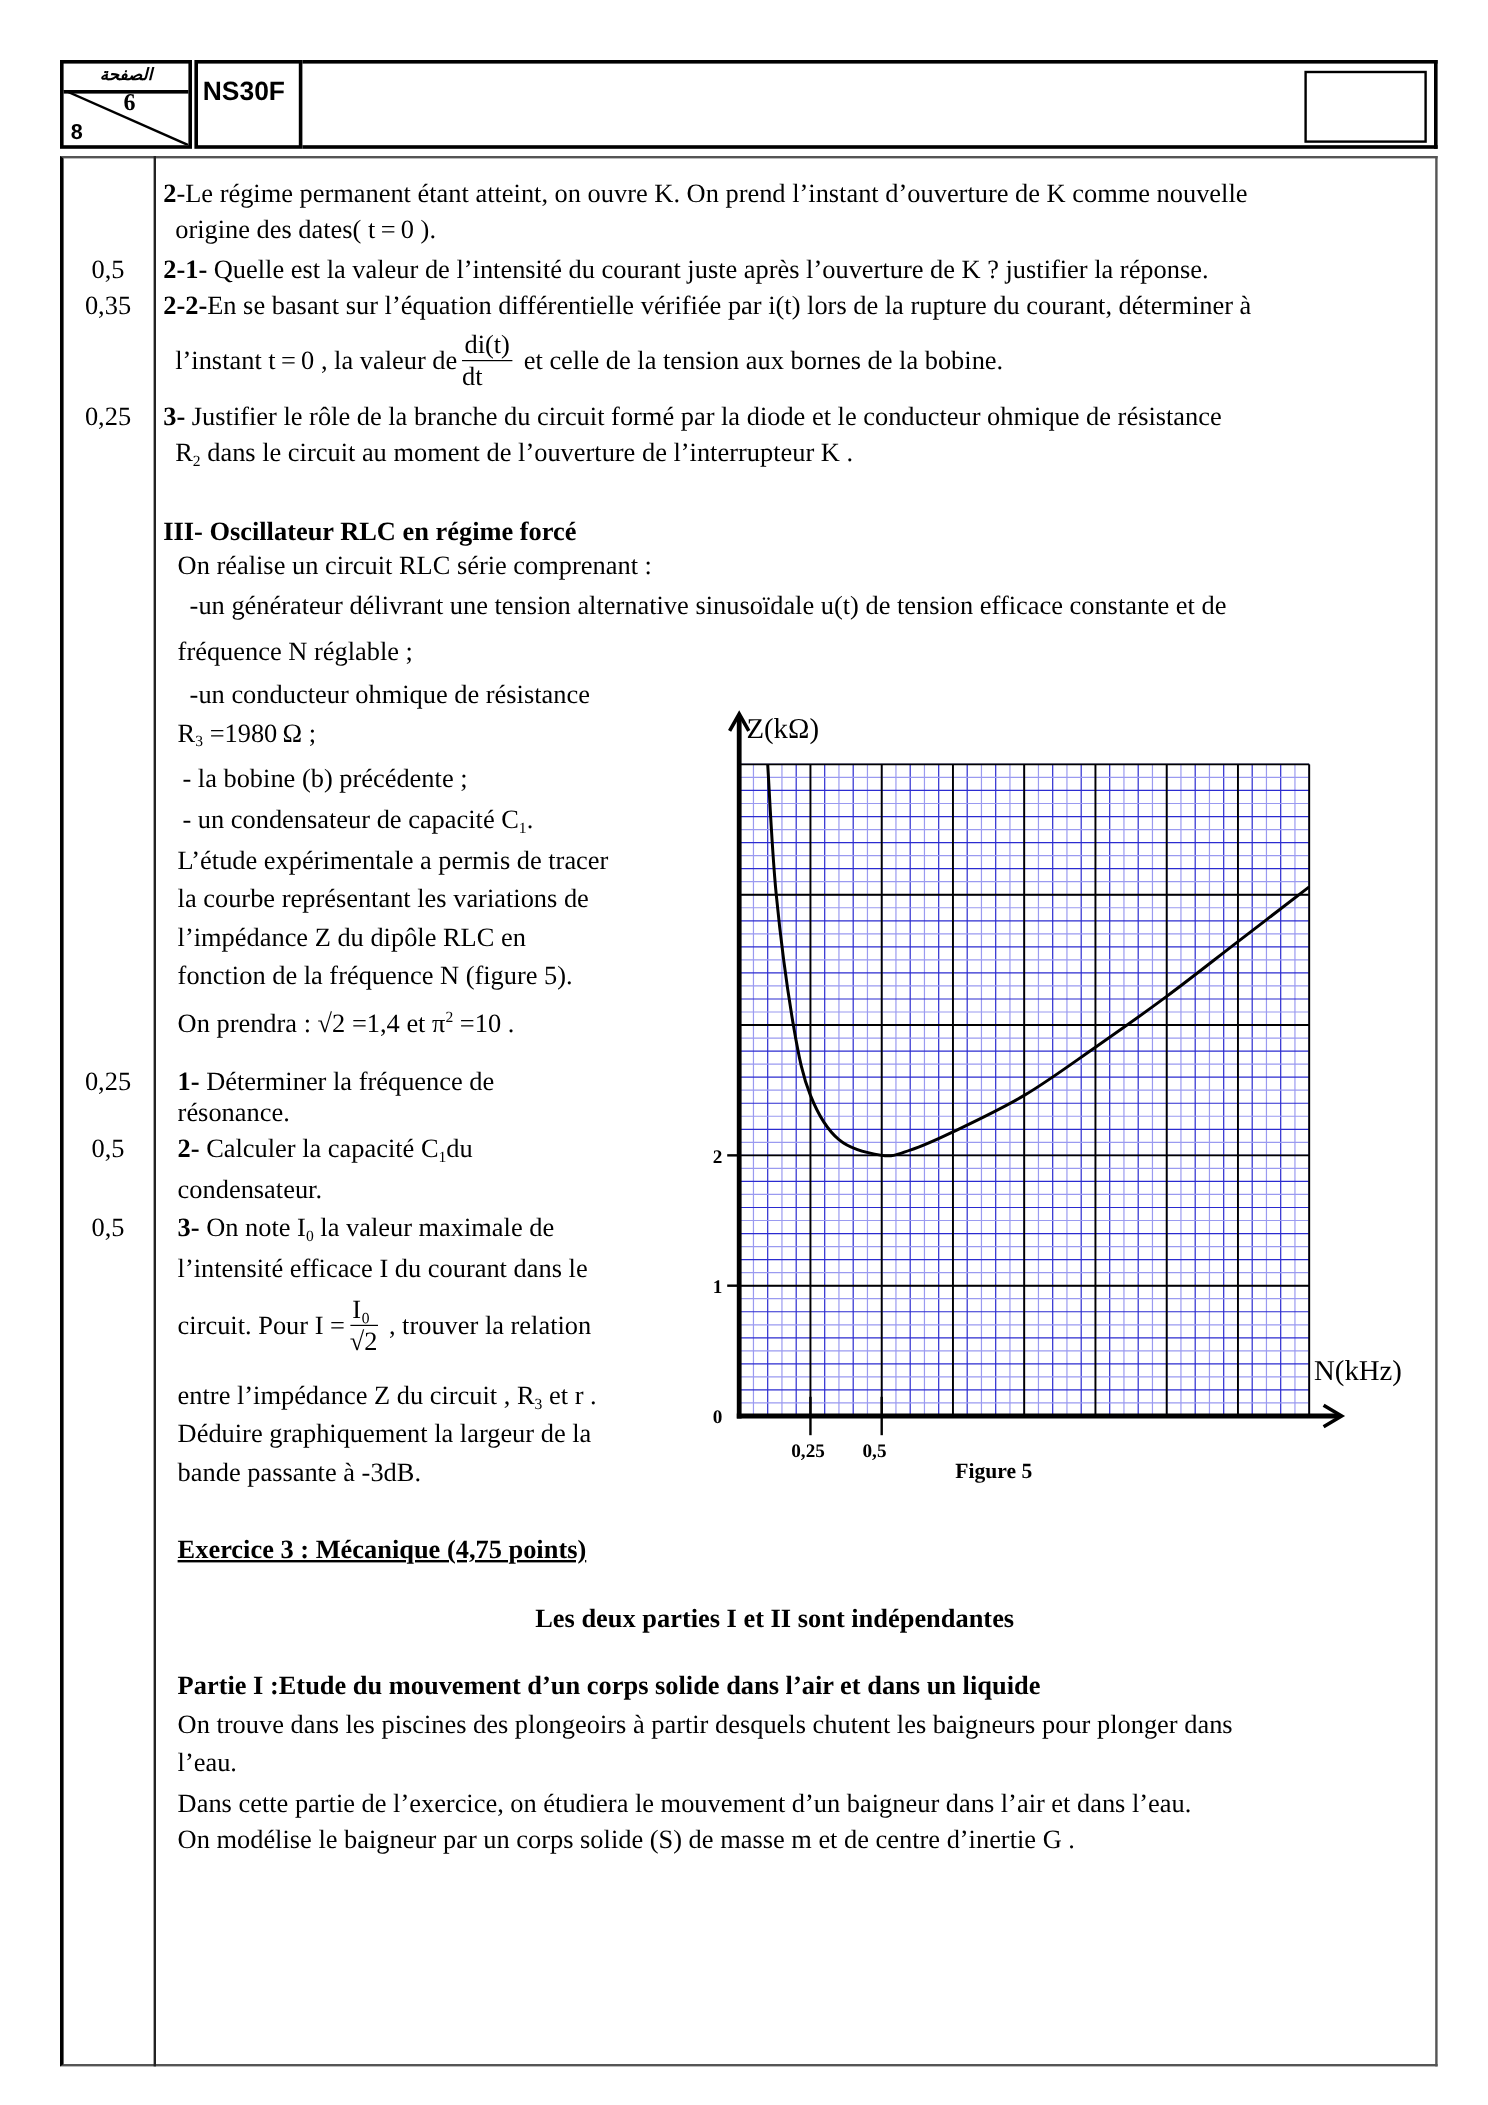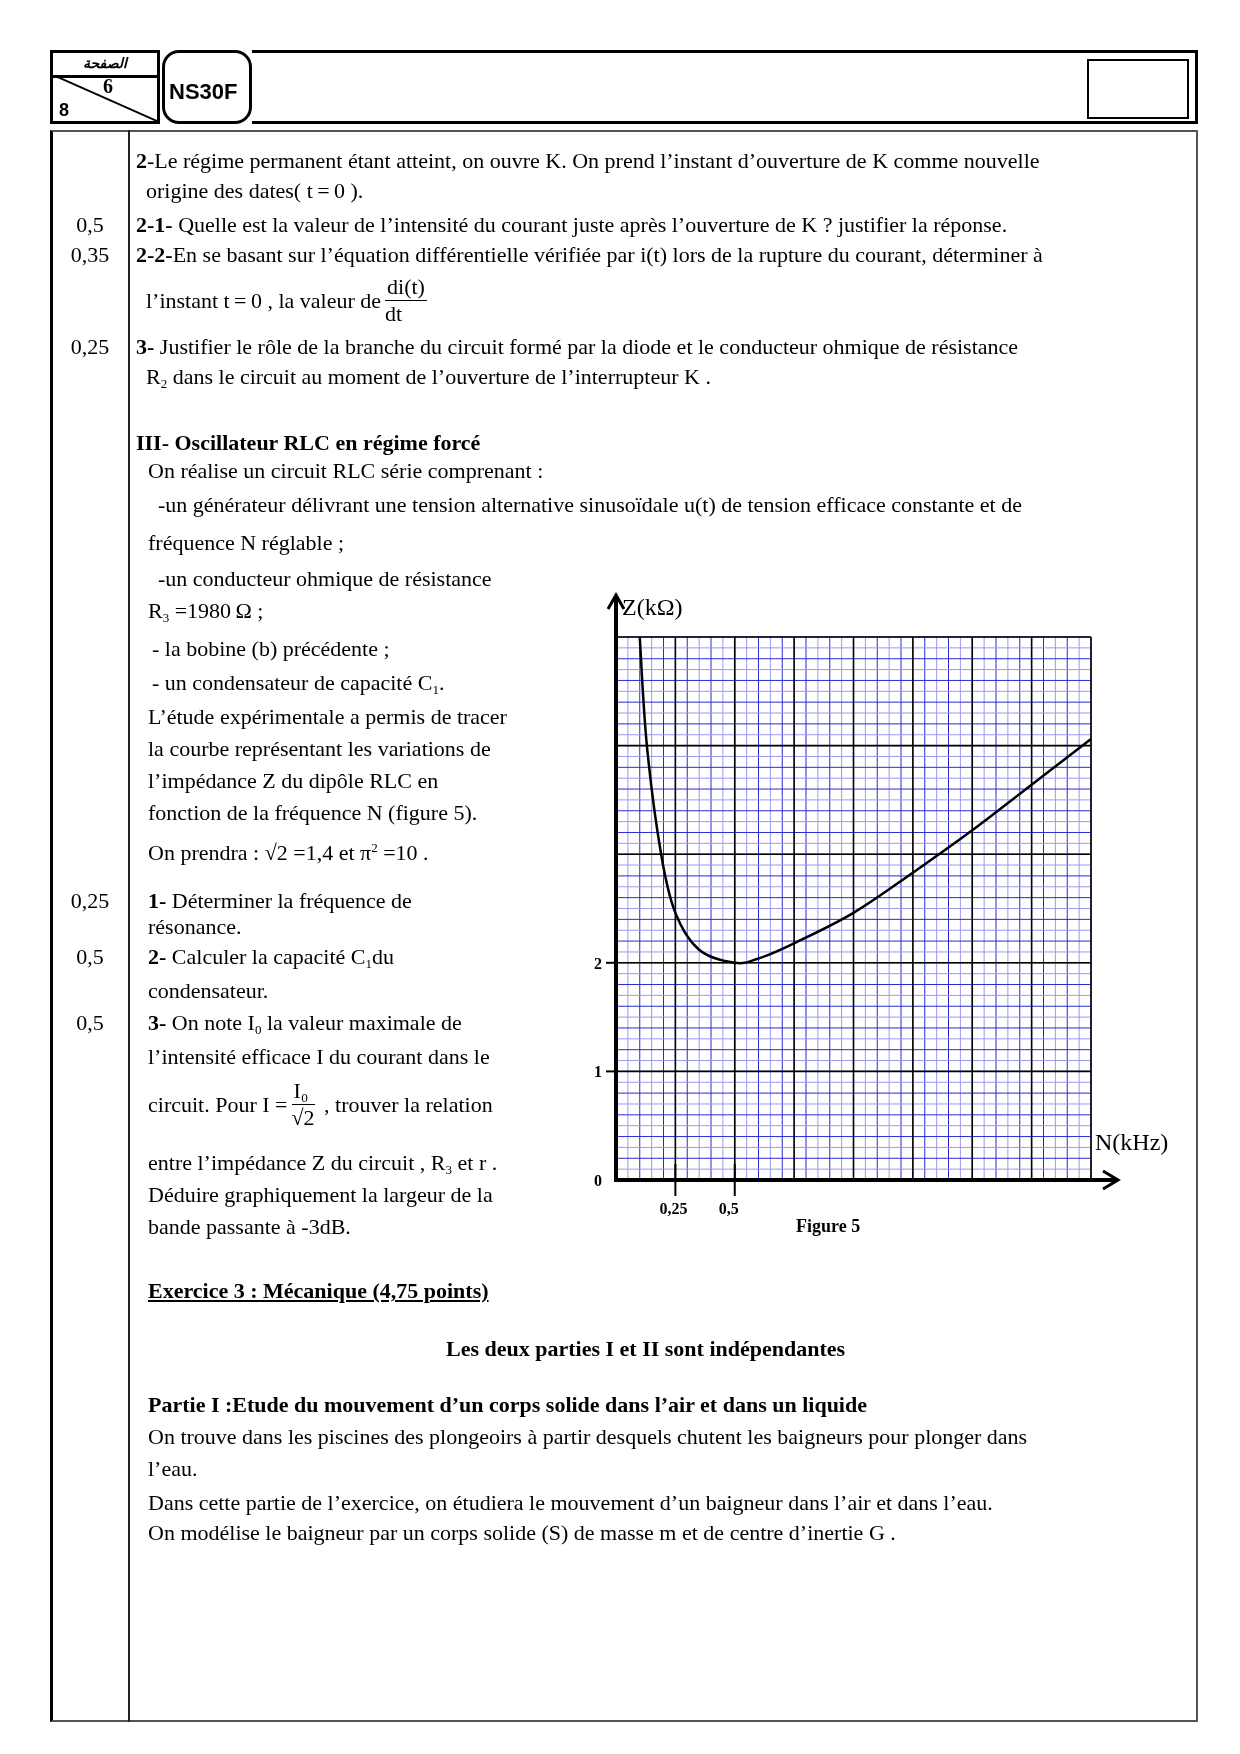--- a/index.html
+++ b/index.html
@@ -3,21 +3,21 @@
 <meta charset="utf-8">
 <style>
   html,body{margin:0;padding:0;background:#fff;}
   body{width:1240px;height:1754px;position:relative;font-family:"Liberation Serif",serif;color:#000;overflow:hidden;}
   .abs{position:absolute;}
   .hdr-box{position:absolute;border:3px solid #000;box-sizing:border-box;}
   .page-box{left:50px;top:50px;width:110px;height:74px;}
   .page-box .lbl{position:absolute;top:0;left:0;right:0;height:22px;border-bottom:3px solid #000;text-align:center;font-family:"DejaVu Sans",sans-serif;font-size:14px;font-weight:bold;line-height:20px;font-style:italic;}
   .page-box .num{position:absolute;top:22px;left:50px;font-size:20px;font-weight:bold;font-family:"Liberation Serif",serif;}
   .page-box .tot{position:absolute;bottom:0px;left:6px;font-size:18px;font-weight:bold;font-family:"Liberation Sans",sans-serif;}
-  .code-box{left:162px;top:50px;width:90px;height:74px;font-family:"Liberation Sans",sans-serif;font-weight:bold;font-size:22px;padding:26px 0 0 4px;border-radius:17px;}
+  .code-box{left:162px;top:50px;width:90px;height:74px;font-family:"Liberation Sans",sans-serif;font-weight:bold;font-size:22px;padding:10px 0 0 4px;}
   .title-box{left:252px;top:50px;width:946px;height:74px;border-left:none;}
   .title-box .l1,.title-box .l2{position:absolute;left:0;right:140px;text-align:center;font-family:"DejaVu Sans",sans-serif;font-weight:bold;color:#1a1a6e;font-size:18px;direction:rtl;}
   .title-box .l1{top:6px;}
   .title-box .l2{top:38px;}
   .blank-box{position:absolute;right:6px;top:6px;width:98px;height:56px;border:2px solid #000;}
   .frame{position:absolute;left:50px;top:130px;width:1148px;height:1592px;border:2px solid #555;border-left:3px solid #000;box-sizing:border-box;}
   .marks-col{position:absolute;left:50px;top:130px;width:80px;height:1592px;border-right:2px solid #222;box-sizing:border-box;}
   .mark{position:absolute;width:80px;text-align:center;font-size:22px;left:50px;}
   .t{position:absolute;font-size:22px;white-space:nowrap;}
   .b{font-weight:bold;}
@@ -52,21 +52,21 @@
 <div class="mark" style="top:242px">0,35</div>
 <div class="mark" style="top:334px">0,25</div>
 <div class="mark" style="top:888px">0,25</div>
 <div class="mark" style="top:944px">0,5</div>
 <div class="mark" style="top:1010px">0,5</div>
 
 <div class="t" style="left:136px;top:148px"><span class="b">2</span><span>-Le régime permanent étant atteint, on ouvre K. On prend l’instant d’ouverture de K comme nouvelle</span></div>
 <div class="t" style="left:146px;top:178px">origine des dates( t = 0 ).</div>
 <div class="t" style="left:136px;top:212px"><span class="b">2-1-</span><span> Quelle est la valeur de l’intensité du courant juste après l’ouverture de K ? justifier la réponse.</span></div>
 <div class="t" style="left:136px;top:242px"><span class="b">2-2-</span><span>En se basant sur l’équation différentielle vérifiée par i(t) lors de la rupture du courant, déterminer à</span></div>
-<div class="t" style="left:146px;top:270px"><span style="vertical-align:middle">l’instant  t = 0 , la valeur de</span><span class="frac"><span class="n">di(t)</span><span class="d">dt</span></span></div>
+<div class="t" style="left:146px;top:270px"><span style="vertical-align:middle">l’instant  t = 0 , la valeur de</span><span class="frac"><span class="n">di(t)</span><span class="d">dt</span></span><span style="vertical-align:middle"> et celle de la tension aux bornes de la bobine.</span></div>
 <div class="t" style="left:136px;top:334px"><span class="b">3-</span><span> Justifier le rôle de la branche du circuit formé par la diode et le conducteur ohmique de résistance</span></div>
 <div class="t" style="left:146px;top:364px"><span>R</span><span class="sub">2</span><span> dans le circuit au moment de l’ouverture de l’interrupteur K .</span></div>
 
 <div class="t b" style="left:136px;top:430px">III- Oscillateur RLC en régime forcé</div>
 <div class="t" style="left:148px;top:458px">On réalise un circuit RLC série comprenant :</div>
 <div class="t" style="left:158px;top:492px">-un générateur délivrant une tension alternative sinusoïdale u(t)  de tension efficace constante et de</div>
 <div class="t" style="left:148px;top:530px">fréquence N réglable ;</div>
 <div class="t" style="left:158px;top:566px">-un conducteur ohmique de résistance</div>
 <div class="t" style="left:148px;top:598px"><span>R</span><span class="sub">3</span><span> =1980 Ω  ;</span></div>
 <div class="t" style="left:152px;top:636px">- la bobine (b) précédente ;</div>

